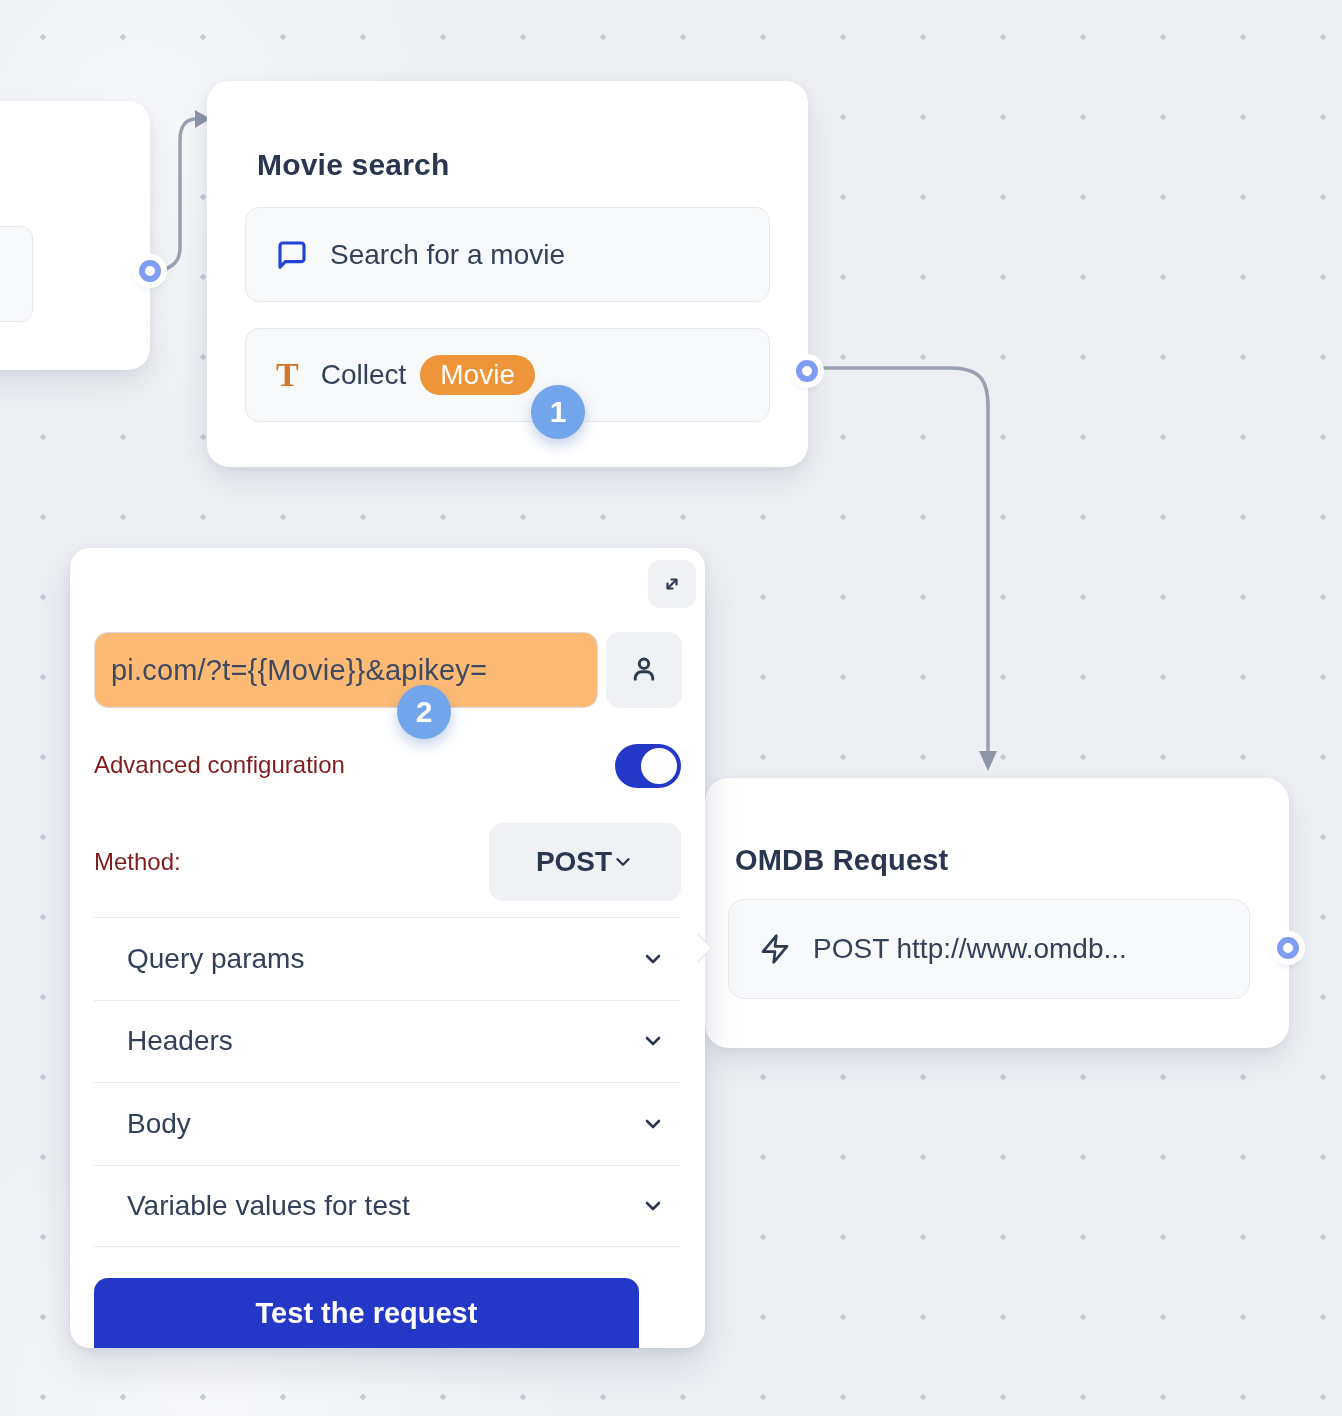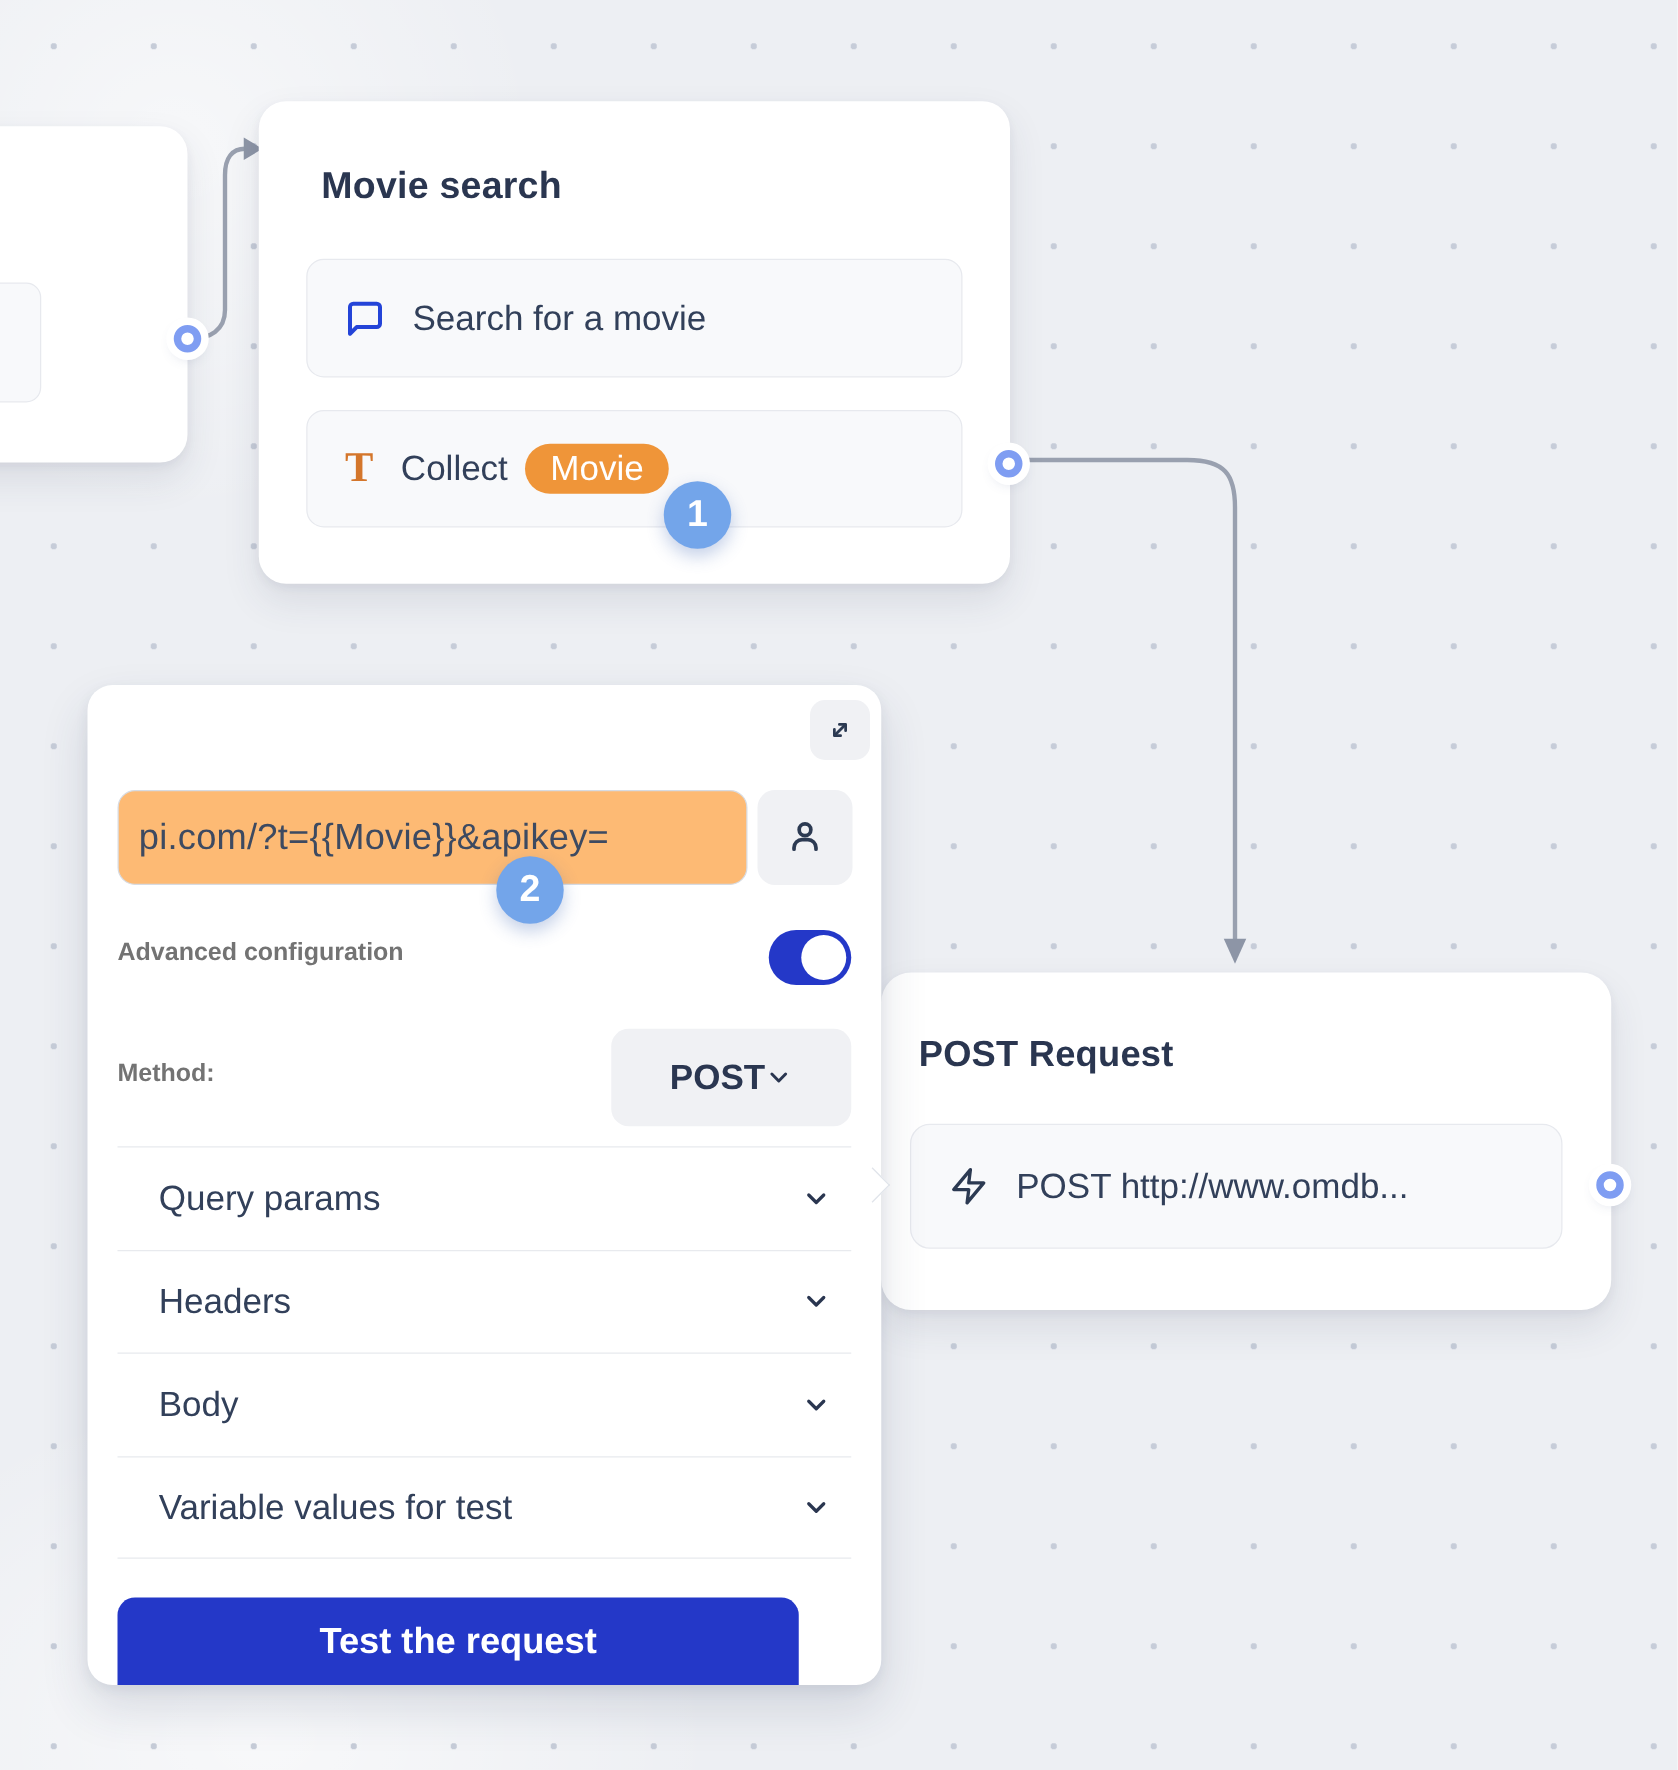--- a/index.html
+++ b/index.html
@@ -18,21 +18,21 @@
   }
 
   svg.wires{ position:absolute; inset:0; z-index:1; }
   .wire{ stroke:#99a0af; stroke-width:3.5; fill:none; stroke-linecap:round; }
   .arrow{ fill:#8d95a6; }
 
   .card{
     position:absolute; background:#fff; border-radius:22px;
     box-shadow:0 14px 30px rgba(45,58,90,.10), 0 3px 8px rgba(45,58,90,.06);
   }
-  .node-title{ position:absolute; font-size:30px; font-weight:700; color:#2a3650; letter-spacing:.2px; }
+  .node-title{ position:absolute; font-size:30px; font-weight:700; color:#2a3650; letter-spacing:.2px;margin-top:16px; }
   .node-item{
     position:absolute; display:flex; align-items:center; gap:22px;
     background:#f8f9fb; border:1.5px solid #e7e9ee; border-radius:14px; padding:0 30px;text-align:center;
   }
   .node-item .lbl{ font-size:28px; color:#32405a; white-space:nowrap; }
 
   .partial-card{ left:-80px; top:101px; width:230px; height:269px; z-index:2; }
   .partial-item{
     position:absolute; left:-40px; top:125px; width:153px; height:96px;
     background:#f8f9fb; border:1.5px solid #e7e9ee; border-radius:12px;
@@ -70,21 +70,21 @@
   .expand-btn{ left:578px; top:12px; width:48px; height:48px; border-radius:12px; }
   .user-btn{ left:536px; top:84px; width:76px; height:76px; }
 
   .url-input{
     position:absolute; left:24px; top:84px; width:504px; height:76px;
     border:1.5px solid #d7dbe2; border-radius:14px; background:#fdba74;
     font-family:inherit; font-size:29px; color:#3d4a61; padding:0 16px;
     white-space:nowrap; overflow:hidden; letter-spacing:.2px;
   }
 
-  .panel-label{ position:absolute; font-size:20px; color:#737373;font-weight:bold; }
+  .panel-label{ position:absolute; font-size:24px; color:#7f1d1d; }
 
   .toggle{ position:absolute; left:545px; top:196px; width:66px; height:44px;
            background:#2438c8; border-radius:22px; cursor:pointer; }
   .toggle .knob{ position:absolute; left:26px; top:4px; width:36px; height:36px; border-radius:50%; background:#fff; }
 
   .method-btn{
     position:absolute; left:419px; top:275px; width:192px; height:78px;
     background:#f0f1f4; border:none; border-radius:14px; cursor:pointer;
     display:flex; align-items:center; justify-content:center; 
     font-family:inherit; font-size:28px; font-weight:700; color:#2a3650;
@@ -143,21 +143,21 @@
 
     <div class="node-item" style="left:38px; top:247px; width:525px; height:94px;">
       <span class="icon t-glyph">T</span>
       <span class="lbl"><span>Collect</span><span class="var-badge">Movie</span></span>
     </div>
 
     <div class="step-badge" style="left:324px; top:304px;">1</div>
   </div>
 
   <div class="card omdb-card">
-    <div class="node-title" style="left:30px; top:50px; font-size:29px;">POST Request</div>
+    <div class="node-title" style="left:30px; top:50px; font-size:29px;">OMDB Request</div>
 
     <div class="node-item" style="left:23px; top:121px; width:522px; height:100px; border-radius:16px;">
       <span class="icon">
         <svg width="32" height="32" viewBox="0 0 24 24" fill="none" stroke="#2c3a52" stroke-width="2" stroke-linecap="round" stroke-linejoin="round">
           <polygon points="13 2 3 14 12 14 11 22 21 10 12 10"></polygon>
         </svg>
       </span>
       <span class="lbl">POST http://www.omdb...</span>
     </div>
   </div>

